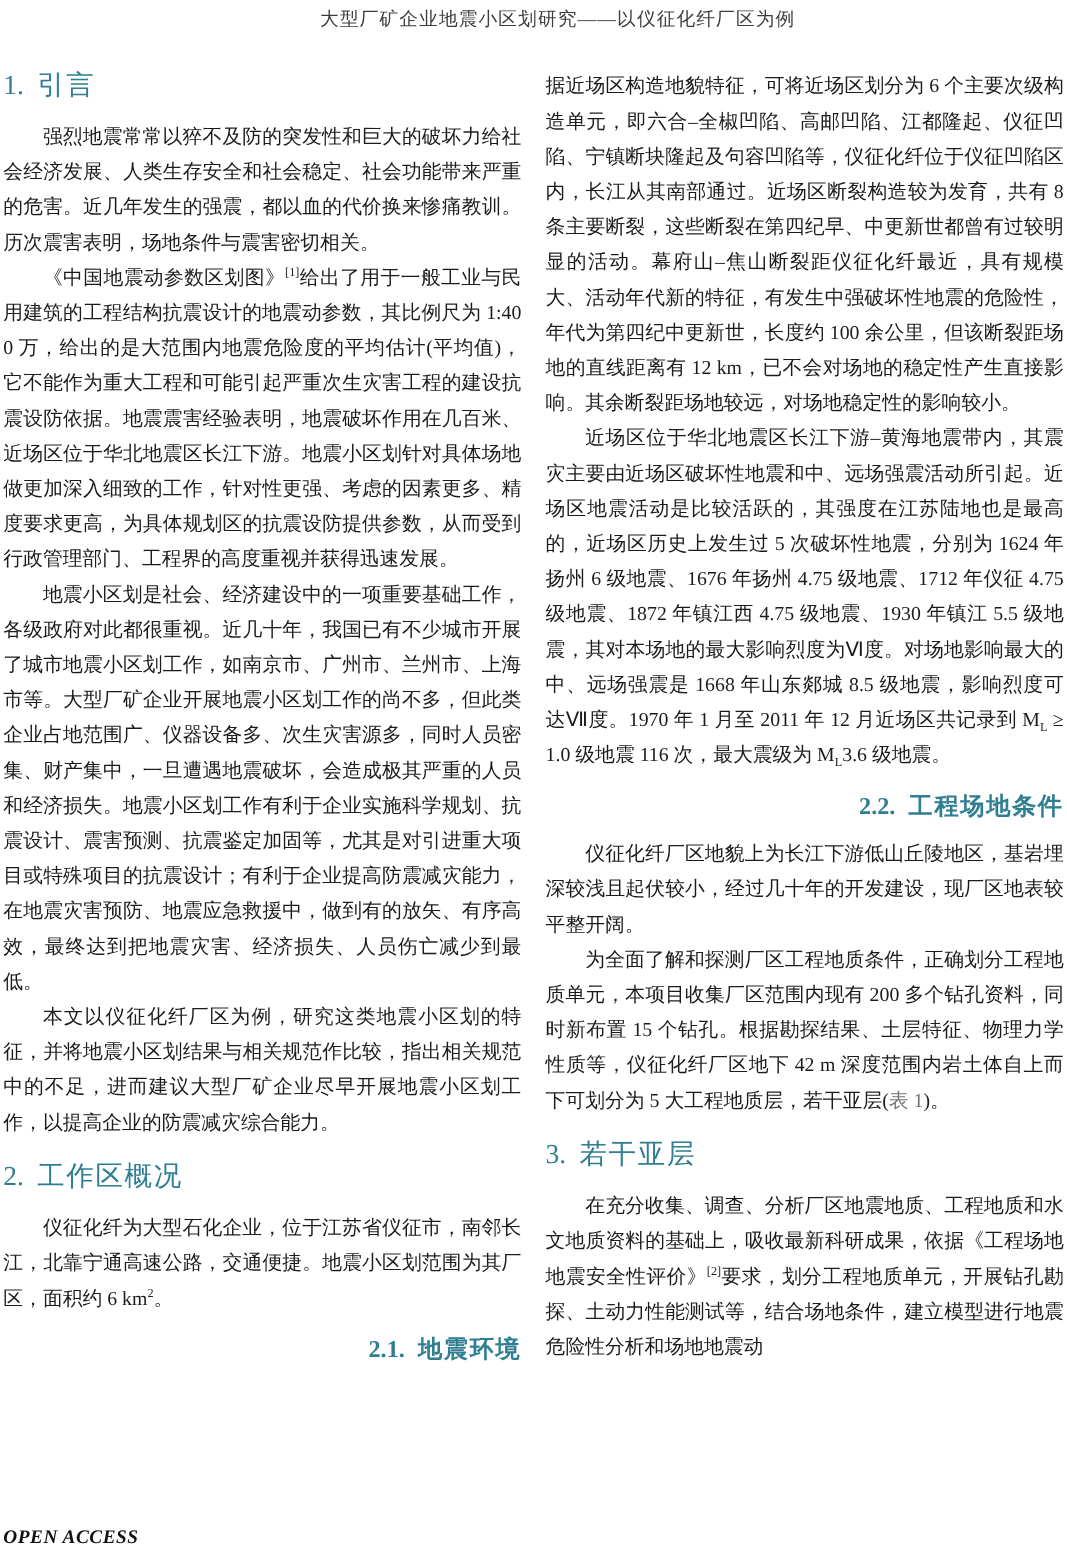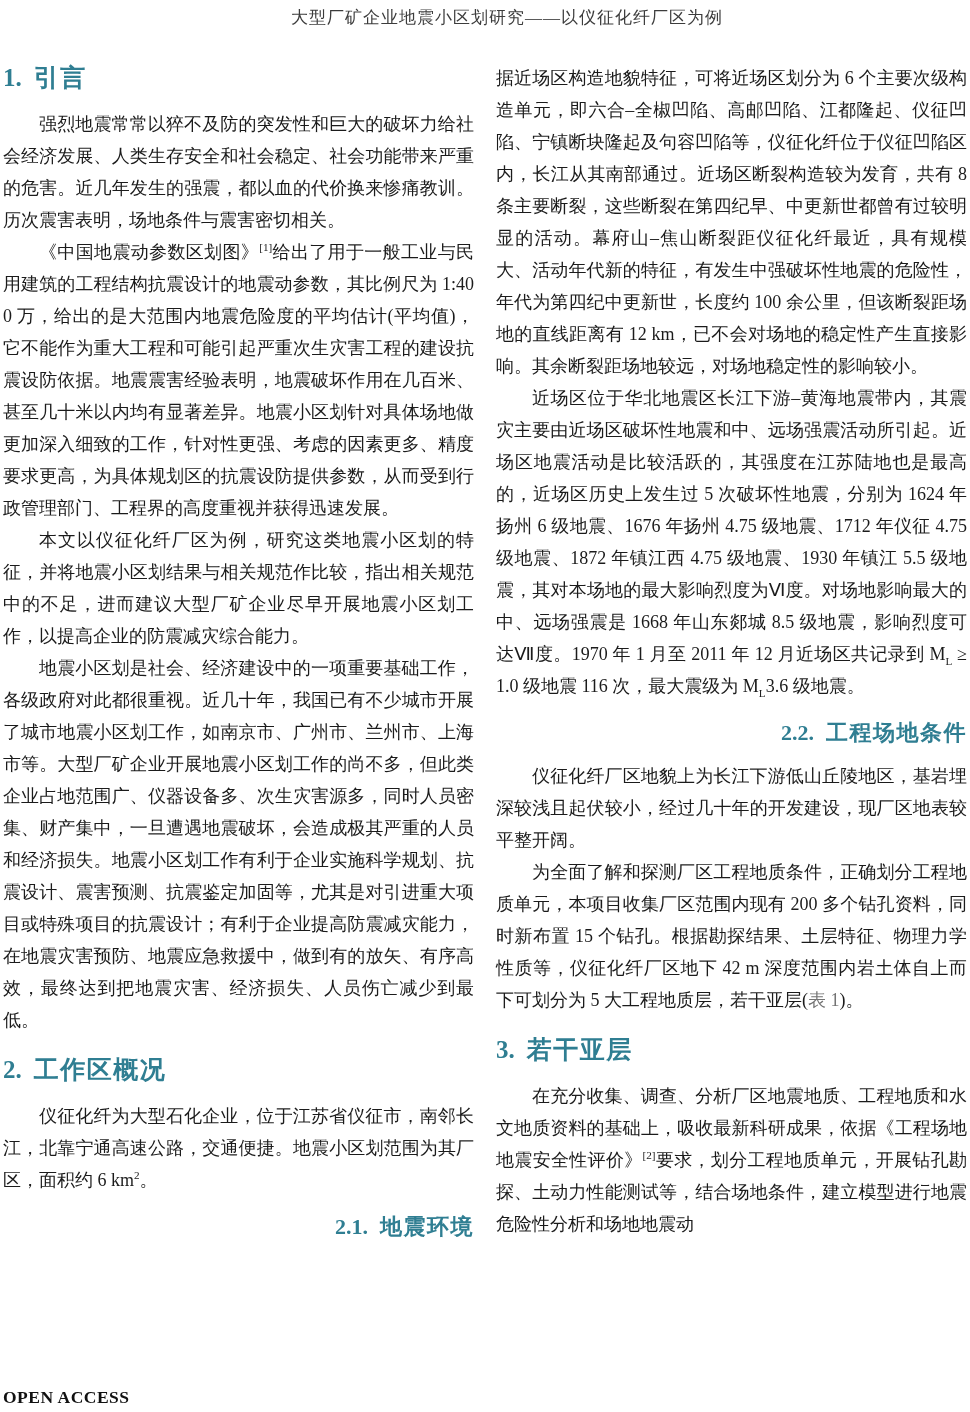--- a/index.html
+++ b/index.html
@@ -34,21 +34,21 @@
     margin:0;
     word-break:break-all;
   }
   p.indent{text-indent:2em;}
   p.rcont{margin-top:10px;}
   h2.h-main{
     color:#2f7e92;
     font-size:25px;
     line-height:34px;
     margin:16px 0 13px 0;
-    font-weight:bold;
+    font-weight:normal;
   }
   h2.h-main:first-child{margin-top:8px;}
   h3.h-sub{
     color:#2f7e92;
     font-size:22px;
     line-height:30px;
     margin:16px 0 12px 0;
     font-weight:bold;
     text-align:right;
   }
@@ -65,41 +65,41 @@
   .tlink{color:#737373;}
   .footer{
     position:absolute;
     bottom:4px;left:3px;right:10px;
     display:flex;
     justify-content:space-between;
     align-items:baseline;
     font-size:17.5px;
     color:#111111;
   }
-  .oa{font-weight:bold;letter-spacing:0.5px;}
+  .oa{font-weight:bold;letter-spacing:0.5px;font-style:italic;}
 </style>
 </head>
 <body>
 
 <div class="page">
 
   <div class="running-header">
     <span>大型厂矿企业地震小区划研究——以仪征化纤厂区为例</span>
   </div>
 
   <div class="columns">
 
     <div class="col">
       <h2 class="h-main">
         <span class="h-num">1.</span><span class="h-title">引言</span>
       </h2>
       <p class="body indent">强烈地震常常以猝不及防的突发性和巨大的破坏力给社会经济发展、人类生存安全和社会稳定、社会功能带来严重的危害。近几年发生的强震，都以血的代价换来惨痛教训。历次震害表明，场地条件与震害密切相关。</p>
-      <p class="body indent"><span>《中国地震动参数区划图》</span><sup>[1]</sup><span>给出了用于一般工业与民用建筑的工程结构抗震设计的地震动参数，其比例尺为 1:400 万，给出的是大范围内地震危险度的平均估计(平均值)，它不能作为重大工程和可能引起严重次生灾害工程的建设抗震设防依据。地震震害经验表明，地震破坏作用在几百米、甚至几十米以内均有显著差异。地震小区划针对具体场地做更加深入细致的工作，针对性更强、考虑的因素更多、精度要求更高，为具体规划区的抗震设防提供参数，从而受到行政管理部门、工程界的高度重视并获得迅速发展。</span></p>
+      <p class="body indent"><span>《中国地震动参数区划图》</span><sup>[1]</sup><span>给出了用于一般工业与民用建筑的工程结构抗震设计的地震动参数，其比例尺为 1:400 万，给出的是大范围内地震危险度的平均估计(平均值)，它不能作为重大工程和可能引起严重次生灾害工程的建设抗震设防依据。地震震害经验表明，地震破坏作用在几百米、近场区位于华北地震区长江下游。地震小区划针对具体场地做更加深入细致的工作，针对性更强、考虑的因素更多、精度要求更高，为具体规划区的抗震设防提供参数，从而受到行政管理部门、工程界的高度重视并获得迅速发展。</span></p>
+      <p class="body indent">地震小区划是社会、经济建设中的一项重要基础工作，各级政府对此都很重视。近几十年，我国已有不少城市开展了城市地震小区划工作，如南京市、广州市、兰州市、上海市等。大型厂矿企业开展地震小区划工作的尚不多，但此类企业占地范围广、仪器设备多、次生灾害源多，同时人员密集、财产集中，一旦遭遇地震破坏，会造成极其严重的人员和经济损失。地震小区划工作有利于企业实施科学规划、抗震设计、震害预测、抗震鉴定加固等，尤其是对引进重大项目或特殊项目的抗震设计；有利于企业提高防震减灾能力，在地震灾害预防、地震应急救援中，做到有的放矢、有序高效，最终达到把地震灾害、经济损失、人员伤亡减少到最低。</p>
       <p class="body indent">本文以仪征化纤厂区为例，研究这类地震小区划的特征，并将地震小区划结果与相关规范作比较，指出相关规范中的不足，进而建议大型厂矿企业尽早开展地震小区划工作，以提高企业的防震减灾综合能力。</p>
-      <p class="body indent">地震小区划是社会、经济建设中的一项重要基础工作，各级政府对此都很重视。近几十年，我国已有不少城市开展了城市地震小区划工作，如南京市、广州市、兰州市、上海市等。大型厂矿企业开展地震小区划工作的尚不多，但此类企业占地范围广、仪器设备多、次生灾害源多，同时人员密集、财产集中，一旦遭遇地震破坏，会造成极其严重的人员和经济损失。地震小区划工作有利于企业实施科学规划、抗震设计、震害预测、抗震鉴定加固等，尤其是对引进重大项目或特殊项目的抗震设计；有利于企业提高防震减灾能力，在地震灾害预防、地震应急救援中，做到有的放矢、有序高效，最终达到把地震灾害、经济损失、人员伤亡减少到最低。</p>
       <h2 class="h-main">
         <span class="h-num">2.</span><span class="h-title">工作区概况</span>
       </h2>
       <p class="body indent"><span>仪征化纤为大型石化企业，位于江苏省仪征市，南邻长江，北靠宁通高速公路，交通便捷。地震小区划范围为其厂区，面积约 6 km</span><sup>2</sup><span>。</span></p>
       <h3 class="h-sub">
         <span class="h-num">2.1.</span><span class="h-title">地震环境</span>
       </h3>
 
     </div>
 

